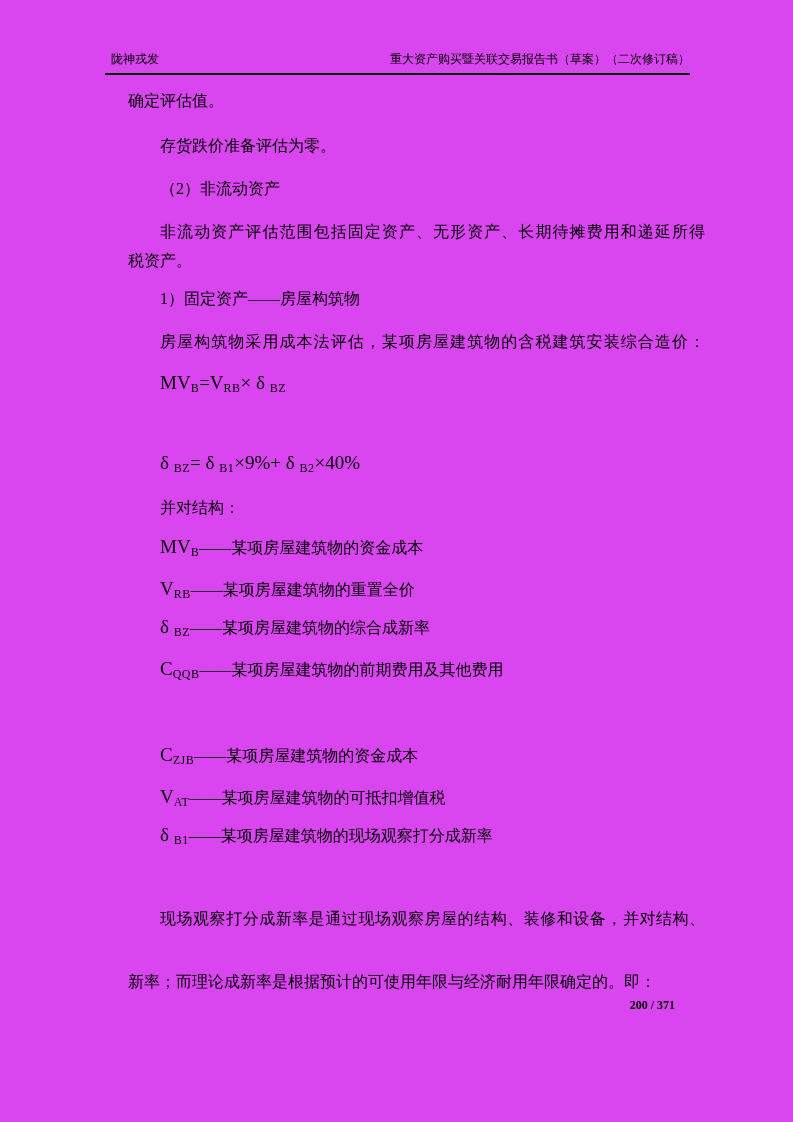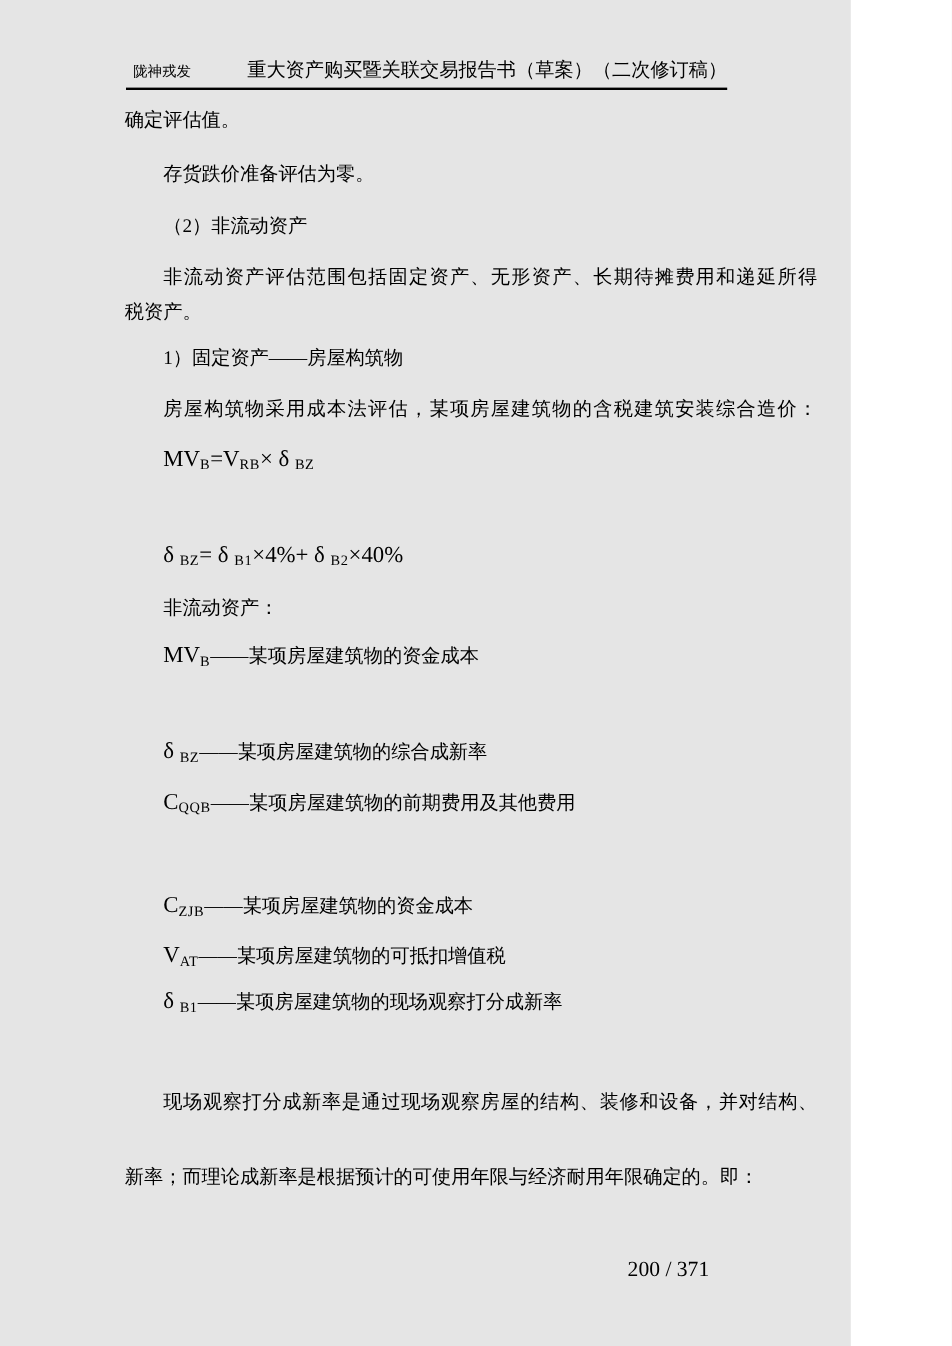--- a/index.html
+++ b/index.html
@@ -1,52 +1,52 @@
 <!DOCTYPE html>
 <html><head>
 <meta charset="utf-8">
 <style>
   html, body { margin: 0; padding: 0; background: #ffffff; }
   .page {
     position: relative;
-    width: 709px;
+    width: 793px;
     height: 1122px;
-    background: #e5e5e5;
+    background: #d946ef;
     font-family: "Liberation Serif", "DejaVu Serif", serif;
     color: #000000;
     overflow: hidden;
   }
   
   .hdr-left  { position: absolute; left: 111px; top: 51px; font-size: 12px; line-height: 16px; }
-  .hdr-right { position: absolute; right: 103px; top: 51px; font-size: 16px; line-height: 16px; }
+  .hdr-right { position: absolute; right: 103px; top: 51px; font-size: 12px; line-height: 16px; }
   .hdr-rule  { position: absolute; left: 105px; right: 103px; top: 73px; height: 2px; background: #000000; }
   
   .ln {
     position: absolute;
-    left: 104px;
+    left: 128px;
     width: 577px;
     font-size: 16px;
     line-height: 22px;
     white-space: normal;
   }
   .ind  { padding-left: 32px; box-sizing: border-box; }
   .fi   { text-indent: 32px; }
   .just { text-align: justify; text-align-last: justify; }
   
   .fml { line-height: 26px; }
   .def { line-height: 24px; }
   .sym { font-size: 19px; }
   .ssub { font-size: 12px; vertical-align: -3px; letter-spacing: 0.5px; }
   
   .footer {
     position: absolute;
-    top: 1047px;
+    top: 998px;
     right: 118px;
-    font-size: 18px;
-    font-weight: normal;
+    font-size: 12px;
+    font-weight: bold;
   }
 </style>
 </head>
 <body>
 
 <div class="page">
 
   <div class="hdr-left">陇神戎发</div>
   <div class="hdr-right">重大资产购买暨关联交易报告书（草案）（二次修订稿）</div>
   <div class="hdr-rule"></div>
@@ -58,27 +58,30 @@
   <div class="ln" style="top:250px">税资产。</div>
   <div class="ln ind" style="top:288px">1）固定资产——房屋构筑物</div>
   <div class="ln fi just" style="top:331px">房屋构筑物采用成本法评估，某项房屋建筑物的含税建筑安装综合造价：</div>
 
   <div class="ln ind fml sym" style="top:370px">
     <span>MV</span><sub class="ssub">B</sub><span>=V</span><sub class="ssub">RB</sub><span>× δ </span><sub class="ssub">BZ</sub>
   </div>
 
 
   <div class="ln ind fml sym" style="top:450px">
-    <span>δ </span><sub class="ssub">BZ</sub><span>= δ </span><sub class="ssub">B1</sub><span>×4%+ δ </span><sub class="ssub">B2</sub><span>×40%</span>
+    <span>δ </span><sub class="ssub">BZ</sub><span>= δ </span><sub class="ssub">B1</sub><span>×9%+ δ </span><sub class="ssub">B2</sub><span>×40%</span>
   </div>
 
-  <div class="ln ind" style="top:497px">非流动资产：</div>
+  <div class="ln ind" style="top:497px">并对结构：</div>
 
   <div class="ln ind def" style="top:535px">
     <span class="sym">MV</span><sub class="ssub">B</sub><span>——某项房屋建筑物的资金成本</span>
+  </div>
+  <div class="ln ind def" style="top:577px">
+    <span class="sym">V</span><sub class="ssub">RB</sub><span>——某项房屋建筑物的重置全价</span>
   </div>
   <div class="ln ind def" style="top:615px">
     <span class="sym">δ </span><sub class="ssub">BZ</sub><span>——某项房屋建筑物的综合成新率</span>
   </div>
   <div class="ln ind def" style="top:657px">
     <span class="sym">C</span><sub class="ssub">QQB</sub><span>——某项房屋建筑物的前期费用及其他费用</span>
   </div>
   <div class="ln ind def" style="top:743px">
     <span class="sym">C</span><sub class="ssub">ZJB</sub><span>——某项房屋建筑物的资金成本</span>
   </div>

